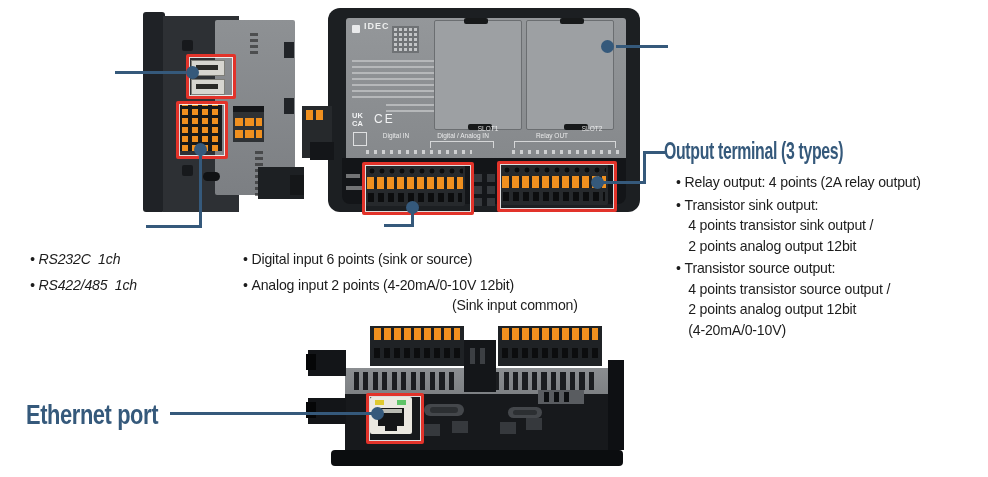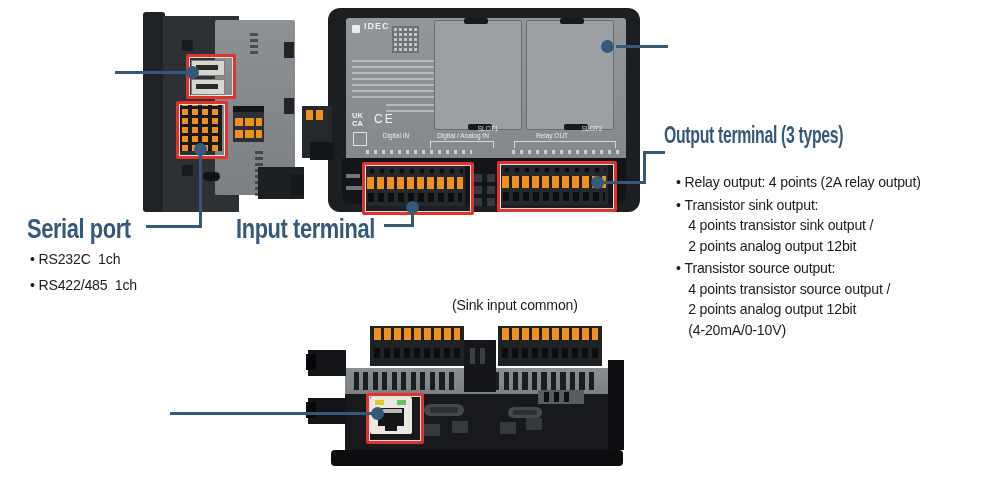--- a/index.html
+++ b/index.html
@@ -202,36 +202,39 @@
 
   <div class="cl" style="left:602px;top:181px;width:44px;height:3px;"></div>
   <div class="cl" style="left:643px;top:151px;width:3px;height:33px;"></div>
   <div class="cl" style="left:643px;top:151px;width:22px;height:3px;"></div>
   <div class="dot" style="left:591px;top:176px;"></div>
 
   <div class="cl" style="left:170px;top:412px;width:202px;height:3px;"></div>
   <div class="dot" style="left:371px;top:407px;"></div>
 
 
-  <div class="hd" style="left:27px;top:214px;"><span>Serial port</span></div>
-  <div class="abs" style="left:30px;top:246px;">
+  <div class="abs" style="left:30px;top:246px;font-style:italic;">
     <div class="bl b">RS232C&nbsp; 1ch</div>
     <div class="bl b">RS422/485&nbsp; 1ch</div>
   </div>
 
-  <div class="hd" style="left:236px;top:214px;"><span>Input terminal</span></div>
+  <div class="abs" style="left:243px;top:246px;">
+    <div class="bl b">Digital input 6 points (sink or source)</div>
+    <div class="bl b">Analog input 2 points (4-20mA/0-10V 12bit)</div>
+  </div>
   <div class="bl abs" style="left:452px;top:292px;">(Sink input common)</div>
 
 
-  <div class="hd sm" style="left:664px;top:122px;"><span>Output terminal (3 types)</span></div>
+  <div class="hd sm" style="left:664px;top:138px;"><span>Output terminal (3 types)</span></div>
   <div class="abs out" style="left:676px;top:172px;">
     <div class="bl b ln">Relay output: 4 points (2A relay output)</div>
     <div class="bl b ln item">Transistor sink output:</div>
     <div class="bl ln cont">4 points transistor sink output /</div>
     <div class="bl ln cont">2 points analog output 12bit</div>
     <div class="bl b ln item">Transistor source output:</div>
     <div class="bl ln cont">4 points transistor source output /</div>
     <div class="bl ln cont">2 points analog output 12bit</div>
     <div class="bl ln cont">(4-20mA/0-10V)</div>
   </div>
 
+  <div class="hd" style="left:26px;top:400px;"><span>Ethernet port</span></div>
 
 </div>
 
 </body></html>

